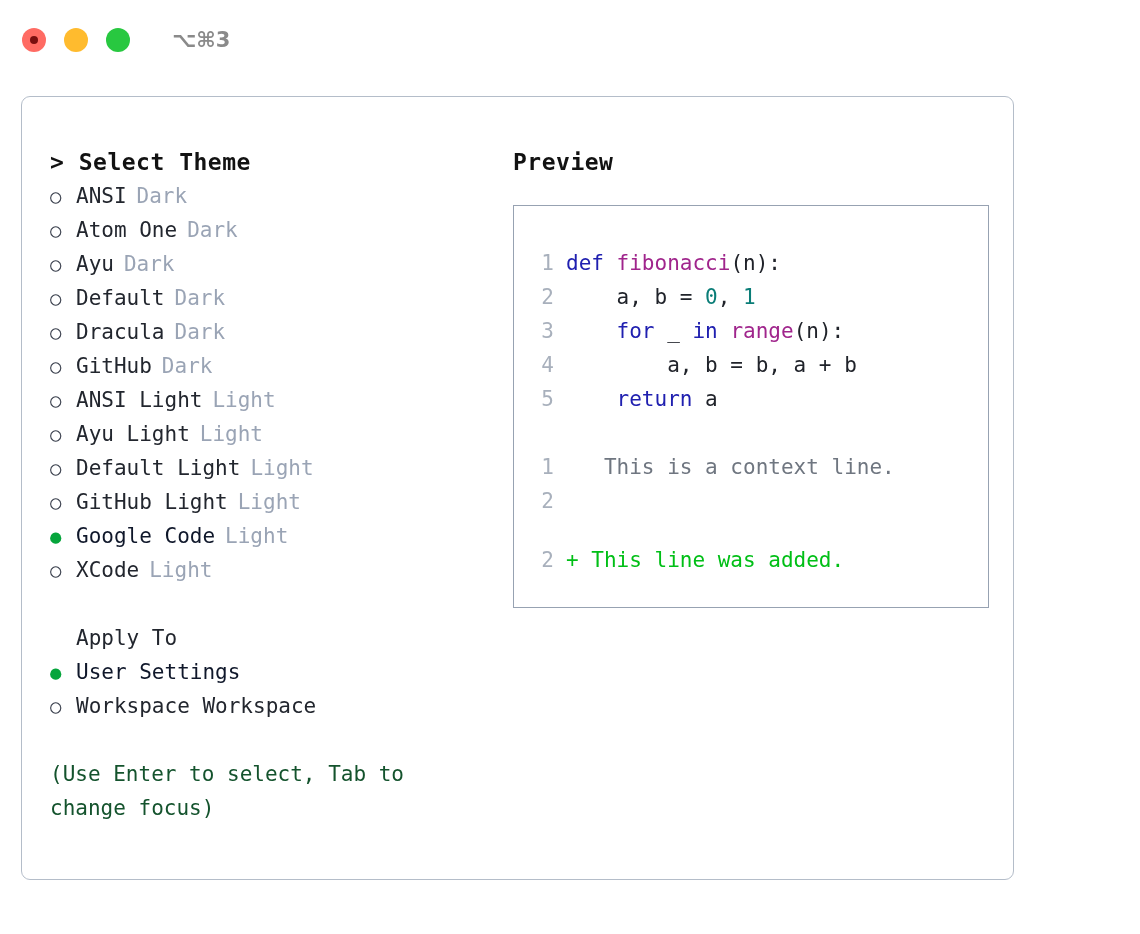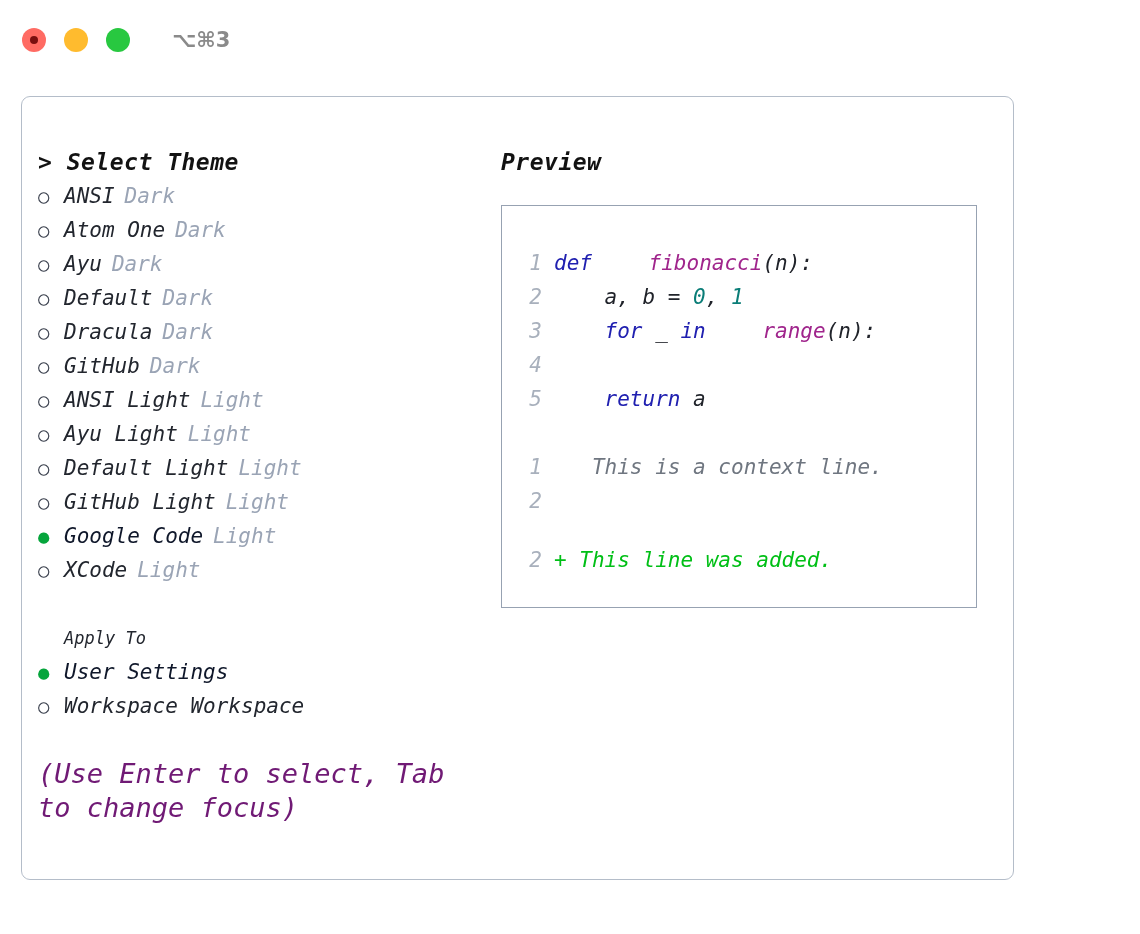--- a/index.html
+++ b/index.html
@@ -60,22 +60,22 @@
     width: 993px;
     height: 784px;
     border: 1.5px solid #b4bdc9;
     border-radius: 9px;
     background: #ffffff;
   }
 
   
   #columns {
     position: absolute;
-    left: 0; top: 0;
-    width: 100%; height: 100%; font-style: italic;
+    left: 12px; top: 0;
+    width: 100%; height: 100%;
   }
 
   #left-col {
     position: absolute;
     left: 16px; top: 48px;
     width: 460px;
   }
 
   #right-col {
     position: absolute;
@@ -120,32 +120,32 @@
 
   .opt .badge {
     margin-left: 10px;
     color: #9aa4b5;
   }
 
   
   #apply-group { margin-top: 34px; }
 
   .group-head {
-    font-size: 17px;
+    font-size: 21px;
     color: #22262e;
     line-height: 34px;
     padding-left: 26px;
     white-space: pre;
   }
 
   
   #hint {
     margin-top: 34px;
-    font-size: 27px;
-    color: #701a75;
+    font-size: 21px;
+    color: #14532d;
     line-height: 34px;
     width: 420px;
     white-space: pre-wrap;
   }
 
   
   #preview-box {
     margin-top: 26px;
     width: 476px;
     height: 403px;
@@ -170,21 +170,21 @@
     flex: 0 0 26px;
     text-align: right;
     color: #a8b0bc;
     margin-right: 12px;
   }
 
   .code-text { white-space: pre; }
 
   
   .tok-kw   { color: #2020b0; font-weight: 400; }
-  .tok-fn   { color: #a0258c; margin-left: 44px; }
+  .tok-fn   { color: #a0258c; }
   .tok-num  { color: #0a7d77; }
   .tok-pln  { color: #20232a; }
 
   
   .diff-block { margin-top: 34px; }
   .diff-ctx   { color: #6f7680; }
   .diff-del   { color: #c40c0c; }
   .diff-add   { color: #00bf16; margin-top: 25px; }
 </style>
 </head>
@@ -237,21 +237,21 @@
       </div>
 
       <div id="right-col">
         <div class="section-title">Preview</div>
 
         <div id="preview-box">
           <div id="code-block">
               <div class="code-line"><span class="gutter">1</span><span class="code-text"><span class="tok-kw">def </span><span class="tok-fn">fibonacci</span><span class="tok-pln">(n):</span></span></div>
               <div class="code-line"><span class="gutter">2</span><span class="code-text"><span class="tok-pln">    a, b = </span><span class="tok-num">0</span><span class="tok-pln">, </span><span class="tok-num">1</span></span></div>
               <div class="code-line"><span class="gutter">3</span><span class="code-text"><span class="tok-kw">    for</span><span class="tok-pln"> _ </span><span class="tok-kw">in</span><span class="tok-pln"> </span><span class="tok-fn">range</span><span class="tok-pln">(n):</span></span></div>
-              <div class="code-line"><span class="gutter">4</span></div>
+              <div class="code-line"><span class="gutter">4</span><span class="code-text"><span class="tok-pln">        a, b = b, a + b</span></span></div>
               <div class="code-line"><span class="gutter">5</span><span class="code-text"><span class="tok-kw">    return</span><span class="tok-pln"> a</span></span></div>
             </div>
           <div id="diff-block" class="diff-block">
               <div class="code-line"><span class="gutter">1</span><span class="code-text diff-ctx">   This is a context line.</span></div>
               <div class="code-line"><span class="gutter">2</span></div>
               <div class="code-line"><span class="gutter">2</span><span class="code-text diff-add">+ This line was added.</span></div>
             </div>
         </div>
       </div>
 

